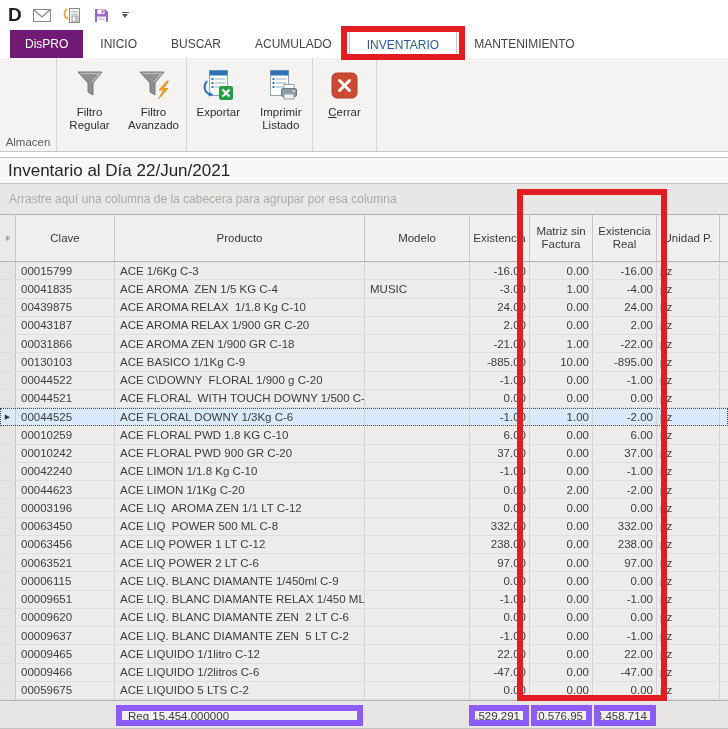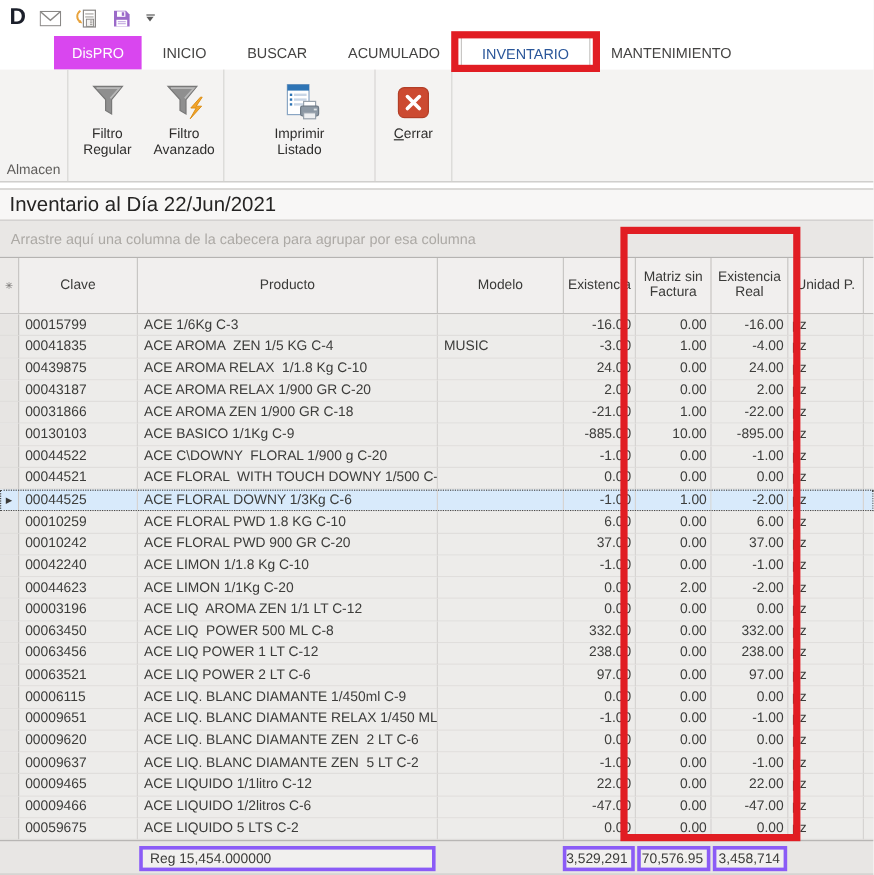--- a/index.html
+++ b/index.html
@@ -15,21 +15,21 @@
   .qat { position:absolute; left:8px; top:4px; display:flex; align-items:center; gap:10px; }
   .qat .logo { font-weight:bold; font-size:19px; color:#1b1f2a; line-height:22px; }
   .qat-btn { display:flex; align-items:center; justify-content:center; width:20px; height:20px; }
   .qat-caret { display:flex; flex-direction:column; align-items:center; gap:1px; }
   .qat-caret .bar { width:7px; height:1px; background:#5a5a5a; }
   .qat-caret .tri { width:0; height:0; border-left:3px solid transparent; border-right:3px solid transparent; border-top:4px solid #5a5a5a; }
   .win-title { position:absolute; left:363px; top:7px; font-size:12.5px; color:#2d2c2b; white-space:pre; }
   
   .tabbar { position:absolute; left:0; top:30px; width:728px; height:28px; background:#ffffff; display:flex; align-items:stretch; padding-left:10px; }
   .tab { display:flex; align-items:center; padding:0 17px; font-size:12px; color:#444342; cursor:default; position:relative; }
-  .tab.backstage { background:#d946ef; color:#ffffff; padding:0 15px;margin-left:35px; }
+  .tab.backstage { background:#701a75; color:#ffffff; padding:0 15px; }
   .tab.active { background:#ffffff; color:#2b579a; border:1px solid #c8c6c4; border-bottom:none; }
   .red-tab-frame { position:absolute; left:-9px; right:-9px; top:-5px; bottom:-2px; border:6px solid var(--red); pointer-events:none; z-index:50; }
   
   .ribbon { position:absolute; left:0; top:58px; width:728px; height:94px; background:#f4f3f2; display:flex; border-bottom:1px solid #c8c6c4; }
   .rgroup { position:relative; height:100%; border-right:1px solid #d8d6d4; display:flex; align-items:flex-start; justify-content:center; padding-top:4px; }
   .rgroup .glabel { position:absolute; bottom:3px; left:0; right:0; text-align:center; font-size:11.5px; color:#5f5d5b; }
   .rbtn { width:64px; display:flex; flex-direction:column; align-items:center; padding-top:2px; cursor:default; }
   .rbtn .ric { height:42px; display:flex; align-items:center; justify-content:center; }
   .rbtn .rlb { font-size:11.5px; line-height:13px; color:#2f2e2d; text-align:center; white-space:pre-line; }
   .rlb.accel-first::first-letter { text-decoration:underline; }
@@ -46,21 +46,21 @@
   .row { flex:0 0 18.25px; background:#edecea; }
   .c { font-size:11.5px; color:#3c3c3a; border-right:1px solid #d6d4d2; border-bottom:1px solid #e0dedc; display:flex; align-items:center; overflow:hidden; white-space:pre; }
   .c.ind { background:#e7e5e3; border-right:1px solid #c8c6c4; justify-content:center; font-size:7px; color:#3a3a38; }
   .c.txt { padding-left:5px; }
   .c.num { justify-content:flex-end; padding-right:3px; }
   .c.unit { padding-left:3px; }
   .row.selected .c { background:#d8eafb; }
   .row.selected { outline:1px dotted #4a4a4a; outline-offset:-1px; }
   
   .gfoot { position:absolute; left:0; top:700px; width:728px; height:29px; background:#e8e6e4; border-top:1px solid #b8b6b4; border-bottom:1px solid #c5c3c1; }
-  .fbox { position:absolute; top:4px; height:21px; background:#f1f0ee; border:3px solid #8b5cf6; font-size:11.5px; color:#3c3c3a; display:flex; align-items:center; overflow:hidden; white-space:pre; }
+  .fbox { position:absolute; top:4px; height:21px; background:#f1f0ee; border:6px solid #8b5cf6; font-size:11.5px; color:#3c3c3a; display:flex; align-items:center; overflow:hidden; white-space:pre; }
   .fbox.reg { left:116px; width:247px; padding-left:6px; }
   .fbox.n1 { left:469px; width:60px; justify-content:flex-end; padding-right:3px; }
   .fbox.n2 { left:531px; width:61px; justify-content:flex-end; padding-right:3px; }
   .fbox.n3 { left:594px; width:62px; justify-content:flex-end; padding-right:3px; }
   
   .red-col-frame { position:absolute; left:517px; top:189px; width:150px; height:512px; border:6px solid var(--red); pointer-events:none; z-index:50; }
 </style>
 </head>
 <body style="--red: #e11d23;">
 
@@ -136,20 +136,39 @@
           </svg>
       </span>
       <span class="rlb">Filtro
 Avanzado</span>
     </div>
   </div>
   <div class="rgroup" style="width:126px;">
     <div class="rbtn">
       <span class="ric">
         <svg width="34" height="32" viewBox="0 0 34 32">
+          <rect x="8.5" y="1.5" width="18" height="25" fill="#ffffff" stroke="#8aa6c4"></rect>
+          <rect x="8.5" y="1.5" width="18" height="5" fill="#2e74b5"></rect>
+          <rect x="10.5" y="9" width="2" height="2" fill="#2e74b5"></rect>
+            <rect x="14" y="9" width="10.5" height="2" fill="#c9d6e6"></rect>
+          <rect x="10.5" y="13" width="2" height="2" fill="#2e74b5"></rect>
+            <rect x="14" y="13" width="10.5" height="2" fill="#c9d6e6"></rect>
+          <rect x="10.5" y="17" width="2" height="2" fill="#2e74b5"></rect>
+            <rect x="14" y="17" width="4" height="2" fill="#c9d6e6"></rect>
+          <path d="M6 12 C2 17 3 23 9 25.5" fill="none" stroke="#2e74b5" stroke-width="2"></path>
+          <path d="M7.5 27.5 L12.5 26 L8.5 22.8 Z" fill="#2e74b5"></path>
+          <rect x="18" y="17" width="14" height="14" rx="2" fill="#23a047"></rect>
+          <path d="M21.5 20.5 L28.5 27.5 M28.5 20.5 L21.5 27.5" stroke="#ffffff" stroke-width="2.2"></path>
+        </svg>
+      </span>
+      <span class="rlb">Exportar</span>
+    </div>
+    <div class="rbtn">
+      <span class="ric">
+        <svg width="34" height="32" viewBox="0 0 34 32">
           <rect x="6.5" y="1.5" width="18" height="25" fill="#ffffff" stroke="#8aa6c4"></rect>
           <rect x="6.5" y="1.5" width="18" height="5" fill="#2e74b5"></rect>
           <rect x="8.5" y="9" width="2" height="2" fill="#2e74b5"></rect>
             <rect x="12" y="9" width="10.5" height="2" fill="#c9d6e6"></rect>
           <rect x="8.5" y="13" width="2" height="2" fill="#2e74b5"></rect>
             <rect x="12" y="13" width="10.5" height="2" fill="#c9d6e6"></rect>
           <rect x="8.5" y="17" width="2" height="2" fill="#2e74b5"></rect>
             <rect x="12" y="17" width="10.5" height="2" fill="#c9d6e6"></rect>
           <rect x="20" y="15.5" width="10" height="5" fill="#ffffff" stroke="#98a2ac"></rect>
           <rect x="17.5" y="19.5" width="15" height="8" rx="1.5" fill="#8d99a5" stroke="#6d7985"></rect>

